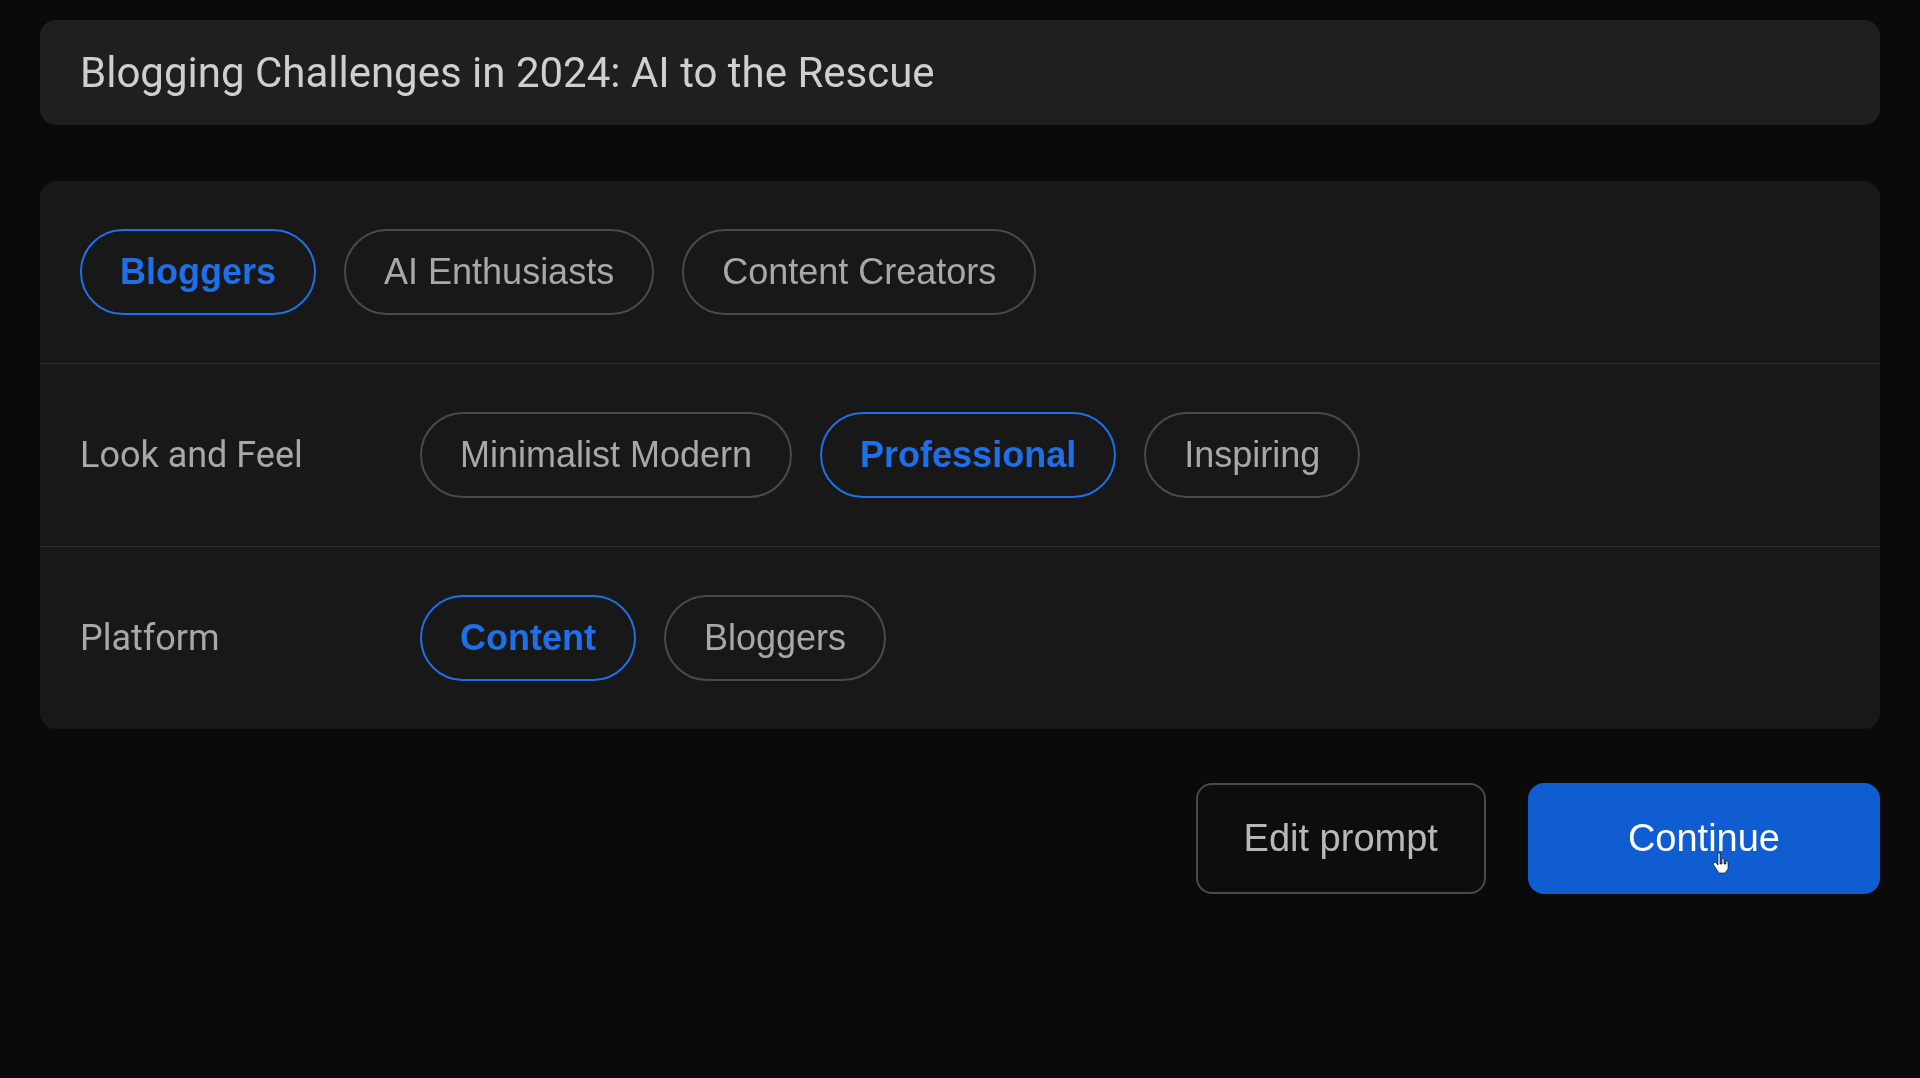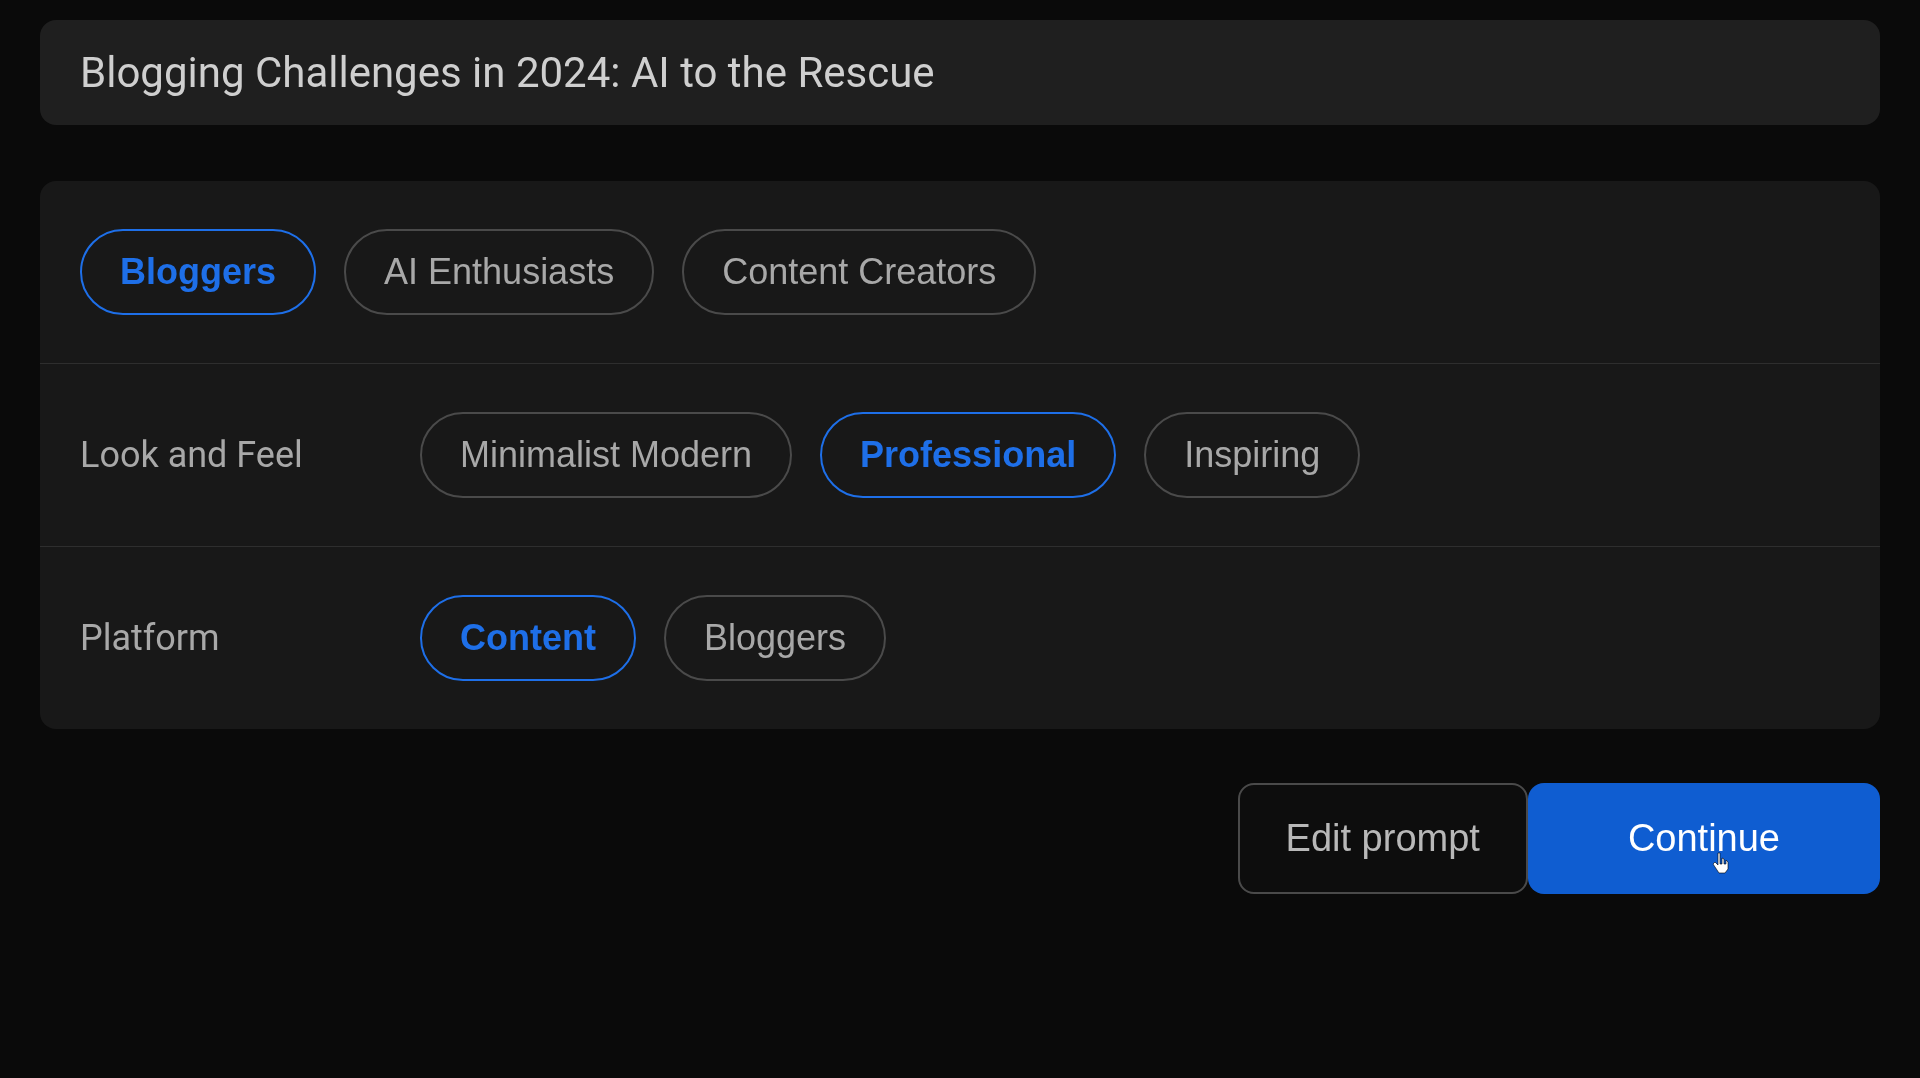--- a/index.html
+++ b/index.html
@@ -62,20 +62,21 @@
     white-space: nowrap;
   }
   .chip.selected {
     border-color: #1e6fe8;
     color: #1e6fe8;
     font-weight: 700;
   }
   .actions {
     display: flex;
     justify-content: flex-end;
+    gap: 42px;
     margin-top: 54px;
     padding-right: 0;
   }
   .btn {
     border-radius: 16px;
     font-size: 38px;
     cursor: pointer;
     padding: 32px 52px;
   }
   .btn-secondary {

